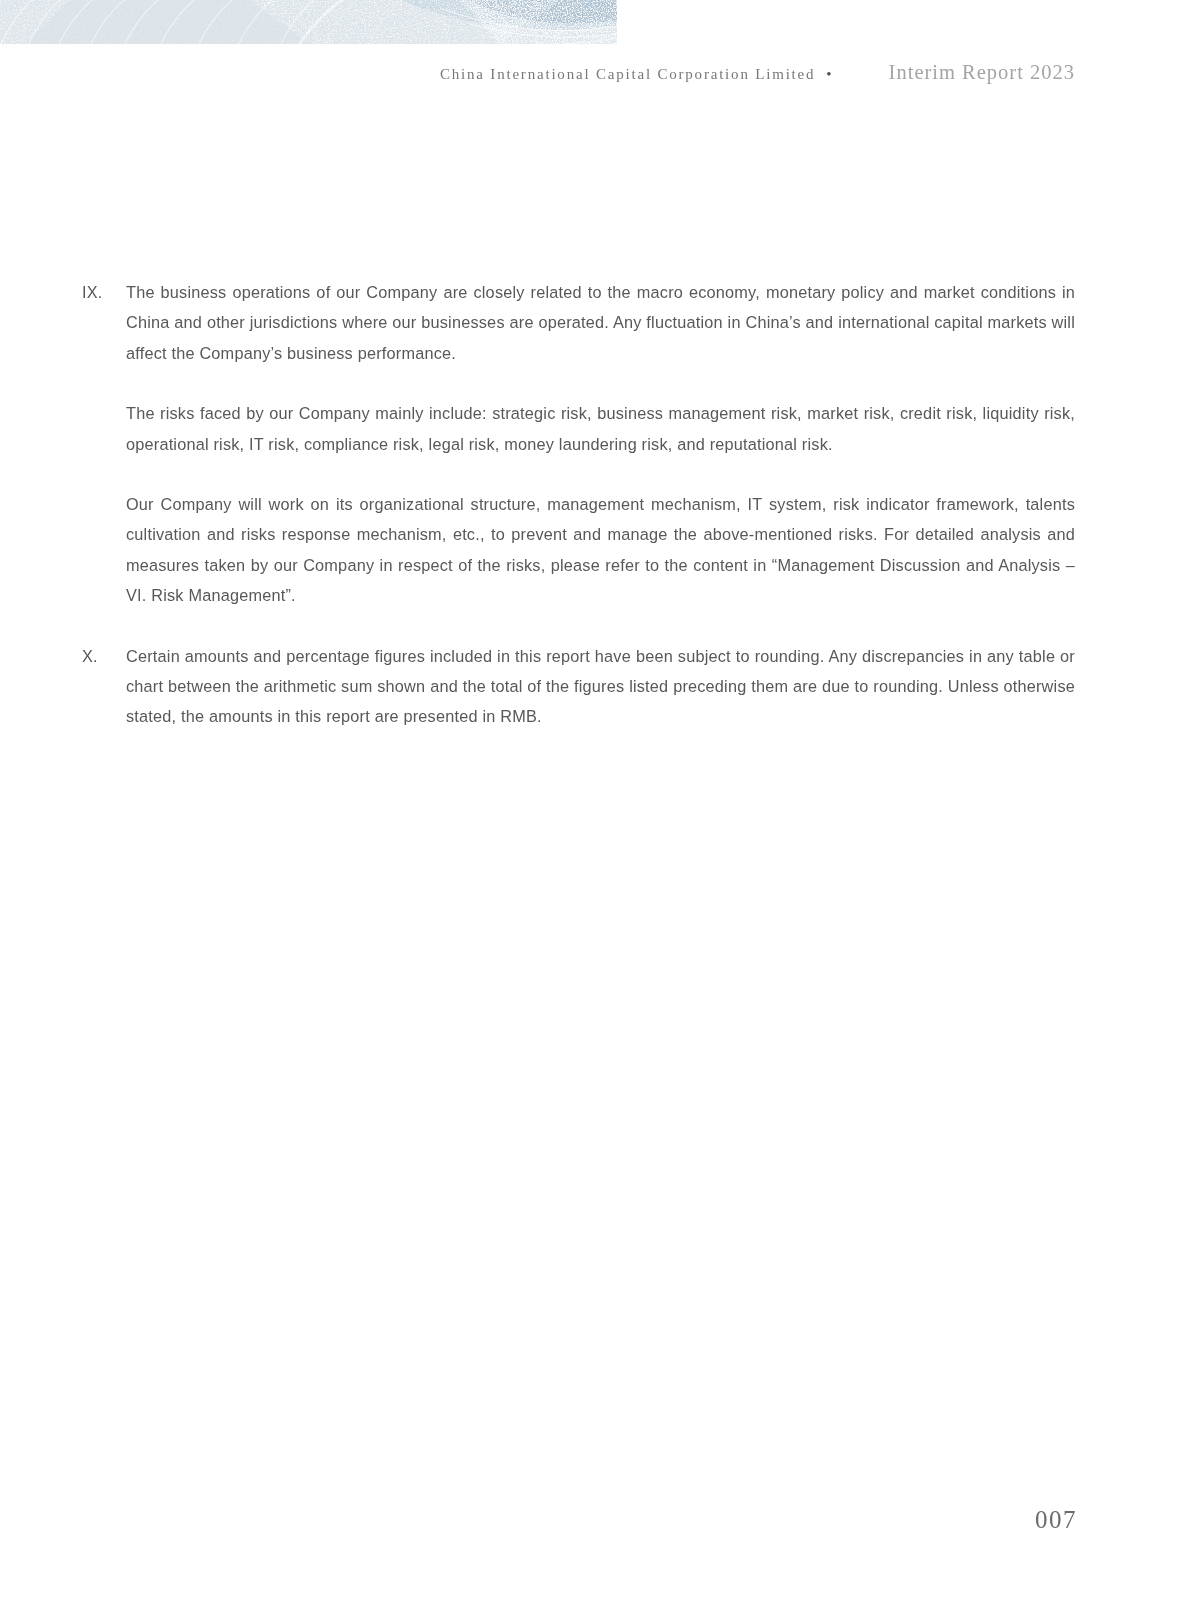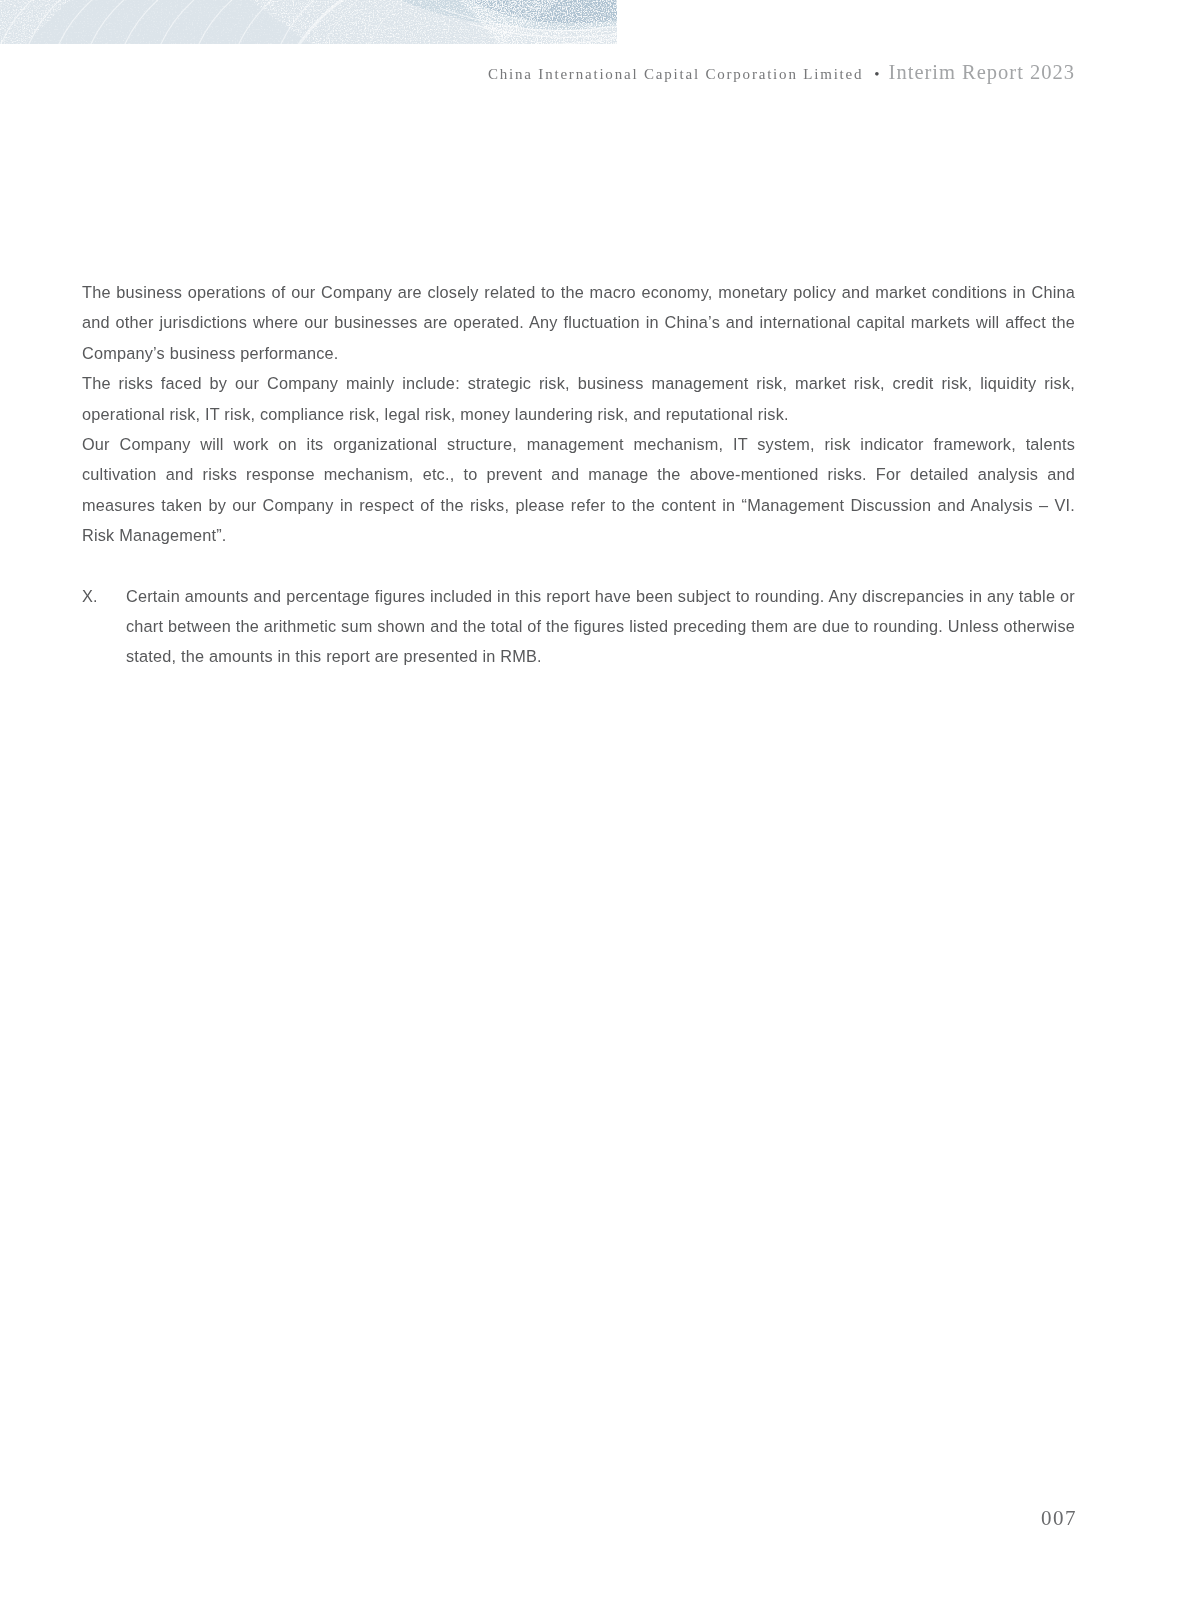--- a/index.html
+++ b/index.html
@@ -29,39 +29,40 @@
   }
   .header .sep {
     font-size: 15px;
     color: #4f5052;
     margin: 0 9px 0 11px;
   }
   .header .report {
     font-size: 20.5px;
     letter-spacing: 1px;
     color: #a2a4a6;
+    margin-left: 48px;
   }
   .content {
     position: absolute; left: 82px; top: 277px;
     width: 993px;
     color: #57585a;
     font-size: 16.3px;
     line-height: 30.4px;
     letter-spacing: 0.2px;
   }
   .item { display: flex; }
   .item + .item { margin-top: 30px; }
   .item .marker { flex: 0 0 44px; width: 44px; }
   .item .paras { flex: 1; min-width: 0; }
   .paras p { margin: 0; text-align: justify; }
-  .paras p + p { }
+  .paras p + p { margin-top: 30px; }
   .pageno {
     position: absolute; top: 1506px; right: 113px;
     font-family: "Liberation Serif", serif;
-    font-size: 21px;
+    font-size: 25px;
     letter-spacing: 1.5px;
     color: #6a6b6d;
   }
 </style>
 </head>
 <body>
 
 <div class="banner">
   <svg width="617" height="44" viewBox="0 0 617 44" xmlns="http://www.w3.org/2000/svg">
     <defs>
@@ -117,20 +118,21 @@
     <path d="M460,0 L617,0 L617,44 L500,44 Z" fill="#ffffff" filter="url(#spB)" opacity="0.9"></path>
   </svg>
 </div>
 
 <div class="header">
   <span class="company">China International Capital Corporation Limited</span><span class="sep">•</span><span class="report">Interim Report 2023</span>
 </div>
 
 <div class="content">
   <div class="item">
+    <div class="marker">IX.</div>
     <div class="paras">
       <p>The business operations of our Company are closely related to the macro economy, monetary policy and market conditions in China and other jurisdictions where our businesses are operated. Any fluctuation in China’s and international capital markets will affect the Company’s business performance.</p>
       <p>The risks faced by our Company mainly include: strategic risk, business management risk, market risk, credit risk, liquidity risk, operational risk, IT risk, compliance risk, legal risk, money laundering risk, and reputational risk.</p>
       <p>Our Company will work on its organizational structure, management mechanism, IT system, risk indicator framework, talents cultivation and risks response mechanism, etc., to prevent and manage the above-mentioned risks. For detailed analysis and measures taken by our Company in respect of the risks, please refer to the content in “Management Discussion and Analysis – VI. Risk Management”.</p>
     </div>
   </div>
   <div class="item">
     <div class="marker">X.</div>
     <div class="paras">
       <p>Certain amounts and percentage figures included in this report have been subject to rounding. Any discrepancies in any table or chart between the arithmetic sum shown and the total of the figures listed preceding them are due to rounding. Unless otherwise stated, the amounts in this report are presented in RMB.</p>

